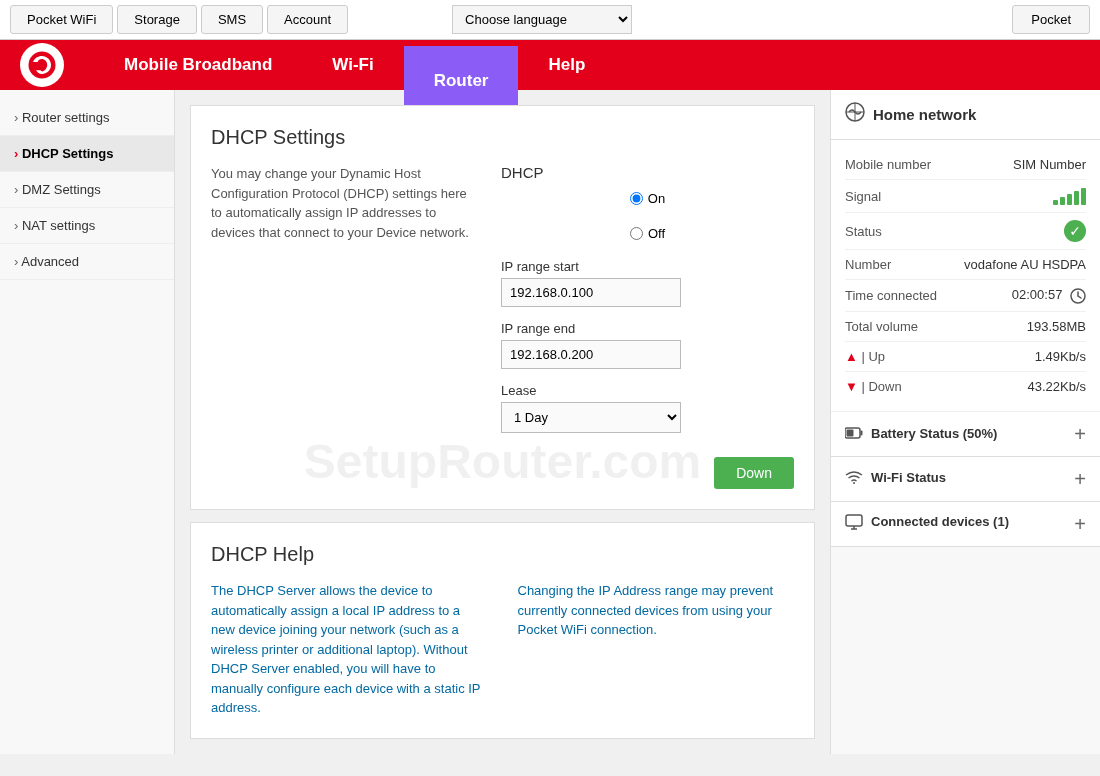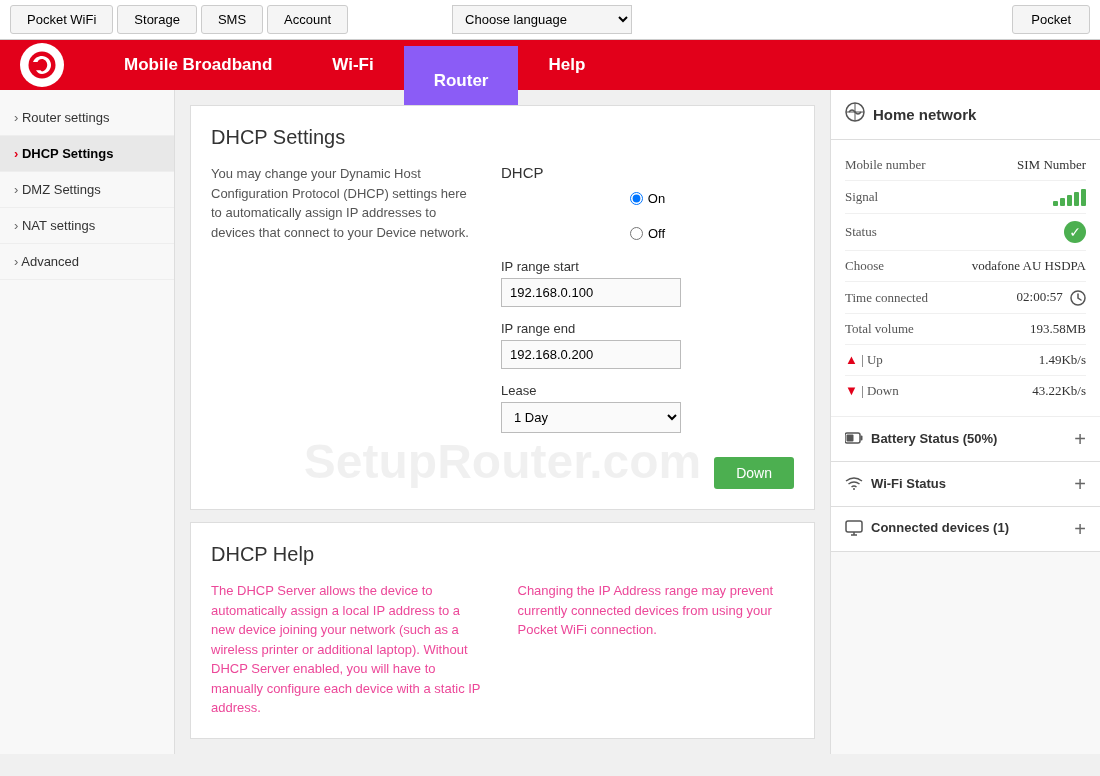--- a/index.html
+++ b/index.html
@@ -223,21 +223,21 @@
       border-radius: 3px;
     }
 
     
     .help-panel-body {
       display: flex;
       gap: 30px;
     }
     .help-col {
       flex: 1;
-      color: #ec4899;
+      color: #0369a1;
       font-size: 13px;
       line-height: 1.5;
     }
 
     
     .right-sidebar {
       width: 270px;
       flex-shrink: 0;
       background: #f8f8f8;
       border-left: 1px solid #ddd;
@@ -260,21 +260,20 @@
     .home-network-header span {
       font-size: 15px;
       font-weight: bold;
       color: #333;
     }
 
     .network-info {
       background: white;
       padding: 10px 14px;
       border-bottom: 1px solid #eee;
-      font-family: Liberation Serif, serif;
     }
     .network-row {
       display: flex;
       justify-content: space-between;
       padding: 7px 0;
       border-bottom: 1px solid #f0f0f0;
       align-items: center;
     }
     .network-row:last-child { border-bottom: none; }
     .network-label {
@@ -478,21 +477,21 @@
           <div class="signal-bar" style="height:17px;"></div>
         </div>
       </div>
 
       <div class="network-row">
         <span class="network-label">Status</span>
         <div class="status-ok">✓</div>
       </div>
 
       <div class="network-row">
-        <span class="network-label">Choose</span>
+        <span class="network-label">Number</span>
         <span class="network-value">vodafone AU HSDPA</span>
       </div>
 
       <div class="network-row">
         <span class="network-label">Time connected</span>
         <span class="network-value">
           02:00:57
           <svg class="clock-icon" viewBox="0 0 16 16" fill="none">
             <circle cx="8" cy="8" r="7" stroke="#555" stroke-width="1.5"></circle>
             <path d="M8 4 L8 8 L11 10" stroke="#555" stroke-width="1.5" stroke-linecap="round"></path>

